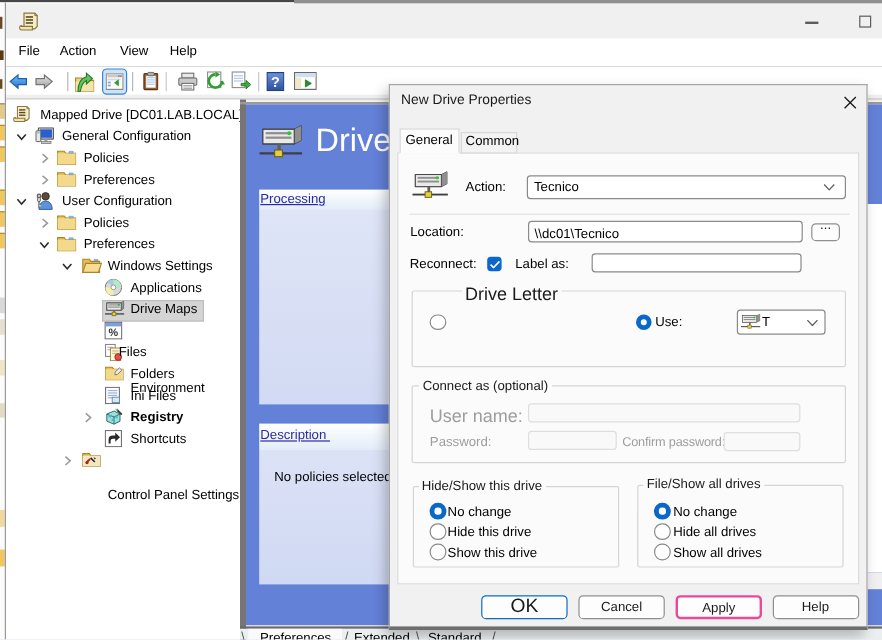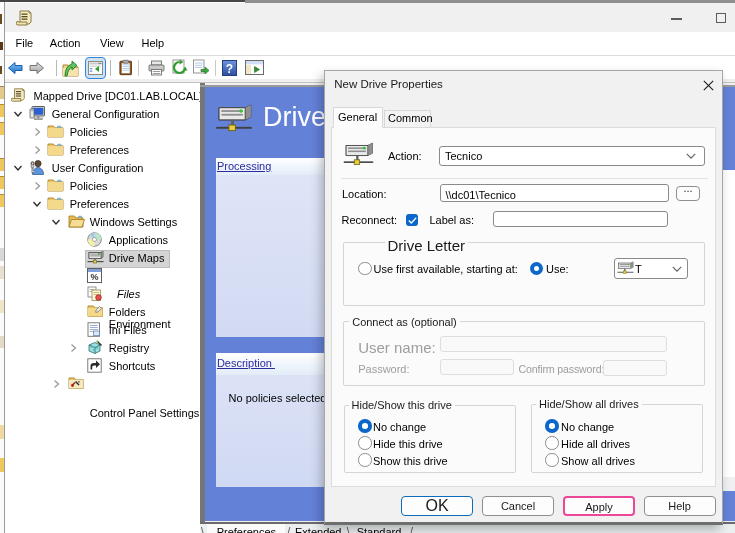--- a/index.html
+++ b/index.html
@@ -243,21 +243,21 @@
     <div class="abs t" style="left:103.8px;top:267px;margin-top:48px;">Environment</div>
     <svg class="abs" style="left:82px;top:283px" width="15" height="15" viewBox="0 0 15 15">
         <rect x="1" y="1" width="8" height="10" fill="#fff" stroke="#7a7a7a" stroke-width="0.8"></rect>
         <rect x="2.5" y="3" width="5" height="0.9" fill="#b0b0b0"></rect>
         <rect x="2.5" y="5" width="5" height="0.9" fill="#b0b0b0"></rect>
         <rect x="5" y="4" width="8.5" height="10.5" fill="#fdf5d8" stroke="#9a8a4a" stroke-width="0.8"></rect>
         <rect x="6.5" y="6" width="5.5" height="0.9" fill="#c8b870"></rect>
         <rect x="6.5" y="8" width="5.5" height="0.9" fill="#c8b870"></rect>
         <circle cx="11.5" cy="11.5" r="2.8" fill="#e84f4f" stroke="#8a1e1e" stroke-width="0.7"></circle>
       </svg>
-    <div class="abs t" style="left:112px;top:285px;font-style:italic;">Files</div>
+    <div class="abs t" style="left:94px;top:285px;">Files</div>
     <svg class="abs" style="left:82px;top:301px" width="17" height="14" viewBox="0 0 17 14">
         <path d="M1 2 h5.5 l1.3 1.8 H15.5 V12.5 H1 Z" fill="#ecc159" stroke="#a8842c" stroke-width="0.9"></path>
         <path d="M1 3.8 h14.5 V12.5 H1 Z" fill="#f5d98a"></path>
         <path d="M9 6 l3.5 -3.5 2 2 -3.5 3.5 -2.3 0.3 z" fill="#e8e8e8" stroke="#6f6f6f" stroke-width="0.7"></path>
       </svg>
     <div class="abs t" style="left:103.8px;top:303px;">Folders</div>
     <svg class="abs" style="left:82px;top:319px" width="14" height="15" viewBox="0 0 14 15">
         <rect x="1" y="0.8" width="11.5" height="13.5" fill="#fff" stroke="#6f6f6f" stroke-width="0.9"></rect>
         <rect x="2.8" y="3" width="8" height="1" fill="#9ab0d8"></rect>
         <rect x="2.8" y="5" width="8" height="1" fill="#9ab0d8"></rect>
@@ -272,21 +272,21 @@
     <svg class="abs" style="left:82px;top:337px" width="16" height="15" viewBox="0 0 16 15">
         <path d="M2 5 L8 2.5 L13 5 L13 11 L8 13.5 L2 11 Z" fill="#9fdede" stroke="#2a6b6b" stroke-width="0.8"></path>
         <path d="M2 5 L8 7.5 L13 5" fill="none" stroke="#2a6b6b" stroke-width="0.8"></path>
         <path d="M8 7.5 V13.5" stroke="#2a6b6b" stroke-width="0.8"></path>
         <rect x="3.5" y="5.8" width="2" height="2" fill="#4fb8b8"></rect>
         <rect x="6" y="8.8" width="2" height="2" fill="#4fb8b8"></rect>
         <rect x="9" y="6.5" width="2" height="2" fill="#4fb8b8"></rect>
         <path d="M10 1 l4.5 4.5" stroke="#3a3a3a" stroke-width="1.6"></path>
         <path d="M9 0.5 l2.5 1 -1.5 1.5 -1 -2.5 z" fill="#7fd84f"></path>
       </svg>
-    <div class="abs t" style="left:103.8px;top:339px;">Registry</div>
+    <div class="abs t" style="left:103.8px;top:339px;font-weight:bold;">Registry</div>
     <svg class="abs" style="left:82px;top:355px" width="15" height="15" viewBox="0 0 15 15">
         <rect x="0.8" y="0.8" width="13.4" height="13.4" fill="#fff" stroke="#6f6f6f" stroke-width="0.9"></rect>
         <path d="M3.5 11.5 v-3.5 q0 -3 3.5 -3 h2 V2.5 l4 3.8 -4 3.8 V7.6 h-2 q-1.8 0 -1.8 1.5 v2.4 z" fill="#2a2a2a"></path>
       </svg>
     <div class="abs t" style="left:103.8px;top:357px;">Shortcuts</div>
     <svg class="abs" style="left:45px;top:375px" width="12" height="12" viewBox="0 0 12 12">
         <path d="M4.5 2.5 L8.5 6 L4.5 9.5" fill="none" stroke="#9a9a9a" stroke-width="1.3"></path>
       </svg>
     <svg class="abs" style="left:63px;top:373px" width="17" height="14" viewBox="0 0 17 14">
         <path d="M1 2 h5.5 l1.3 1.8 H15.5 V12.5 H1 Z" fill="#ecc159" stroke="#a8842c" stroke-width="0.9"></path>
@@ -368,21 +368,20 @@
     <div class="abs t" style="left:17px;top:143.6px;">Reconnect:</div>
     <div class="abs" style="left:81px;top:143px;width:12.5px;height:12.5px;background:#0b67c9;border-radius:3px;"></div>
     <svg class="abs" style="left:83px;top:146px" width="9" height="7" viewBox="0 0 9 7">
         <path d="M0.8 3.5 L3.3 6 L8.2 0.8" fill="none" stroke="#fff" stroke-width="1.3"></path>
       </svg>
     <div class="abs t" style="left:104.9px;top:143.6px;">Label as:</div>
     <div class="abs" style="left:168.5px;top:140px;width:175px;height:16px;background:#fff;border:1px solid #8a8a8a;border-radius:3px;"></div>
     <div class="abs" style="left:18px;top:171.5px;width:362px;height:64px;border:1px solid #d5d5d5;border-radius:2px;"></div>
     <div class="abs" style="left:24px;top:166px;font-size:15px;color:#1a1a1a;background:#fbfbfb;padding:0 3px;white-space:nowrap;margin-left:36px;">Drive Letter</div>
     <div class="abs" style="left:33.5px;top:191px;width:13.5px;height:13.5px;background:#fff;border:1px solid #8b8b8b;border-radius:50%;"></div>
-    <div class="abs t" style="left:49px;top:192.5px;">Use first available, starting at:</div>
     <div class="abs" style="left:205px;top:191px;width:13.5px;height:13.5px;background:#fff;border:4px solid #0b67c9;border-radius:50%;"></div>
     <div class="abs t" style="left:221.5px;top:192.5px;">Use:</div>
     <div class="abs" style="left:289px;top:187.5px;width:74px;height:20.5px;background:#fff;border:1px solid #8a8a8a;border-radius:3px;"></div>
     <svg class="abs" style="left:292.5px;top:190.5px" width="17" height="13.5" viewBox="0 0 40 30">
       <path d="M4 4 L32 4 L38 1 L38 14 L32 17 L4 17 Z" fill="#bfbfbf" stroke="#3f3f3f" stroke-width="1"></path>
       <path d="M32 4 L38 1 L38 14 L32 17 Z" fill="#8f8f8f"></path>
       <rect x="4" y="4" width="28" height="13" fill="#e9e9e9" stroke="#3f3f3f" stroke-width="1"></rect>
       <rect x="6.5" y="6.5" width="23" height="2" fill="#8f8f8f"></rect>
       <rect x="6.5" y="10.5" width="23" height="2" fill="#8f8f8f"></rect>
       <circle cx="27.5" cy="7.5" r="1.8" fill="#2fc72f"></circle>
@@ -404,21 +403,21 @@
     <div class="abs" style="left:278.5px;top:289.5px;width:64px;height:16px;background:#f9f9f9;border:1px solid #dedede;border-radius:3px;"></div>
     <div class="abs" style="left:19.5px;top:334px;width:171.5px;height:68.5px;border:1px solid #d5d5d5;border-radius:2px;"></div>
     <div class="abs" style="left:24px;top:328.5px;font-size:11px;color:#1a1a1a;background:#fbfbfb;padding:0 3px;white-space:nowrap;">Hide/Show this drive</div>
     <div class="abs" style="left:33.5px;top:348.8px;width:13.5px;height:13.5px;background:#fff;border:4px solid #0b67c9;border-radius:50%;"></div>
     <div class="abs t" style="left:48.5px;top:350px;">No change</div>
     <div class="abs" style="left:33.5px;top:365.8px;width:13.5px;height:13.5px;background:#fff;border:1px solid #8b8b8b;border-radius:50%;"></div>
     <div class="abs t" style="left:48.5px;top:367px;">Hide this drive</div>
     <div class="abs" style="left:33.5px;top:382.8px;width:13.5px;height:13.5px;background:#fff;border:1px solid #8b8b8b;border-radius:50%;"></div>
     <div class="abs t" style="left:48.5px;top:384px;">Show this drive</div>
     <div class="abs" style="left:206.5px;top:333px;width:172px;height:69px;border:1px solid #d5d5d5;border-radius:2px;"></div>
-    <div class="abs" style="left:211.5px;top:327.5px;font-size:11px;color:#1a1a1a;background:#fbfbfb;padding:0 3px;white-space:nowrap;">Hide/Show all drives</div>
+    <div class="abs" style="left:211.5px;top:327.5px;font-size:11px;color:#1a1a1a;background:#fbfbfb;padding:0 3px;white-space:nowrap;">File/Show all drives</div>
     <div class="abs" style="left:220.5px;top:348.8px;width:13.5px;height:13.5px;background:#fff;border:4px solid #0b67c9;border-radius:50%;"></div>
     <div class="abs t" style="left:236.5px;top:350px;">No change</div>
     <div class="abs" style="left:220.5px;top:365.8px;width:13.5px;height:13.5px;background:#fff;border:1px solid #8b8b8b;border-radius:50%;"></div>
     <div class="abs t" style="left:236.5px;top:367px;">Hide all drives</div>
     <div class="abs" style="left:220.5px;top:382.8px;width:13.5px;height:13.5px;background:#fff;border:1px solid #8b8b8b;border-radius:50%;"></div>
     <div class="abs t" style="left:236.5px;top:384px;">Show all drives</div>
     <div class="abs" style="left:76.5px;top:425px;width:72px;height:20px;background:#fdfdfd;border:1.6px solid #0f6cbd;border-radius:4px;text-align:center;font-size:16px;color:#1a1a1a;line-height:17px;">OK</div>
     <div class="abs" style="left:157.5px;top:425px;width:72px;height:20px;background:#fdfdfd;border:1px solid #8f8f8f;border-radius:4px;text-align:center;font-size:11px;color:#1a1a1a;line-height:18px;">Cancel</div>
     <div class="abs" style="left:238.5px;top:425px;width:72px;height:20px;background:#fdfdfd;border:2px solid #ec4899;border-radius:4px;text-align:center;font-size:11px;color:#1a1a1a;line-height:18px;">Apply</div>
     <div class="abs" style="left:319px;top:425px;width:72px;height:20px;background:#fdfdfd;border:1px solid #8f8f8f;border-radius:4px;text-align:center;font-size:11px;color:#1a1a1a;line-height:18px;">Help</div>

